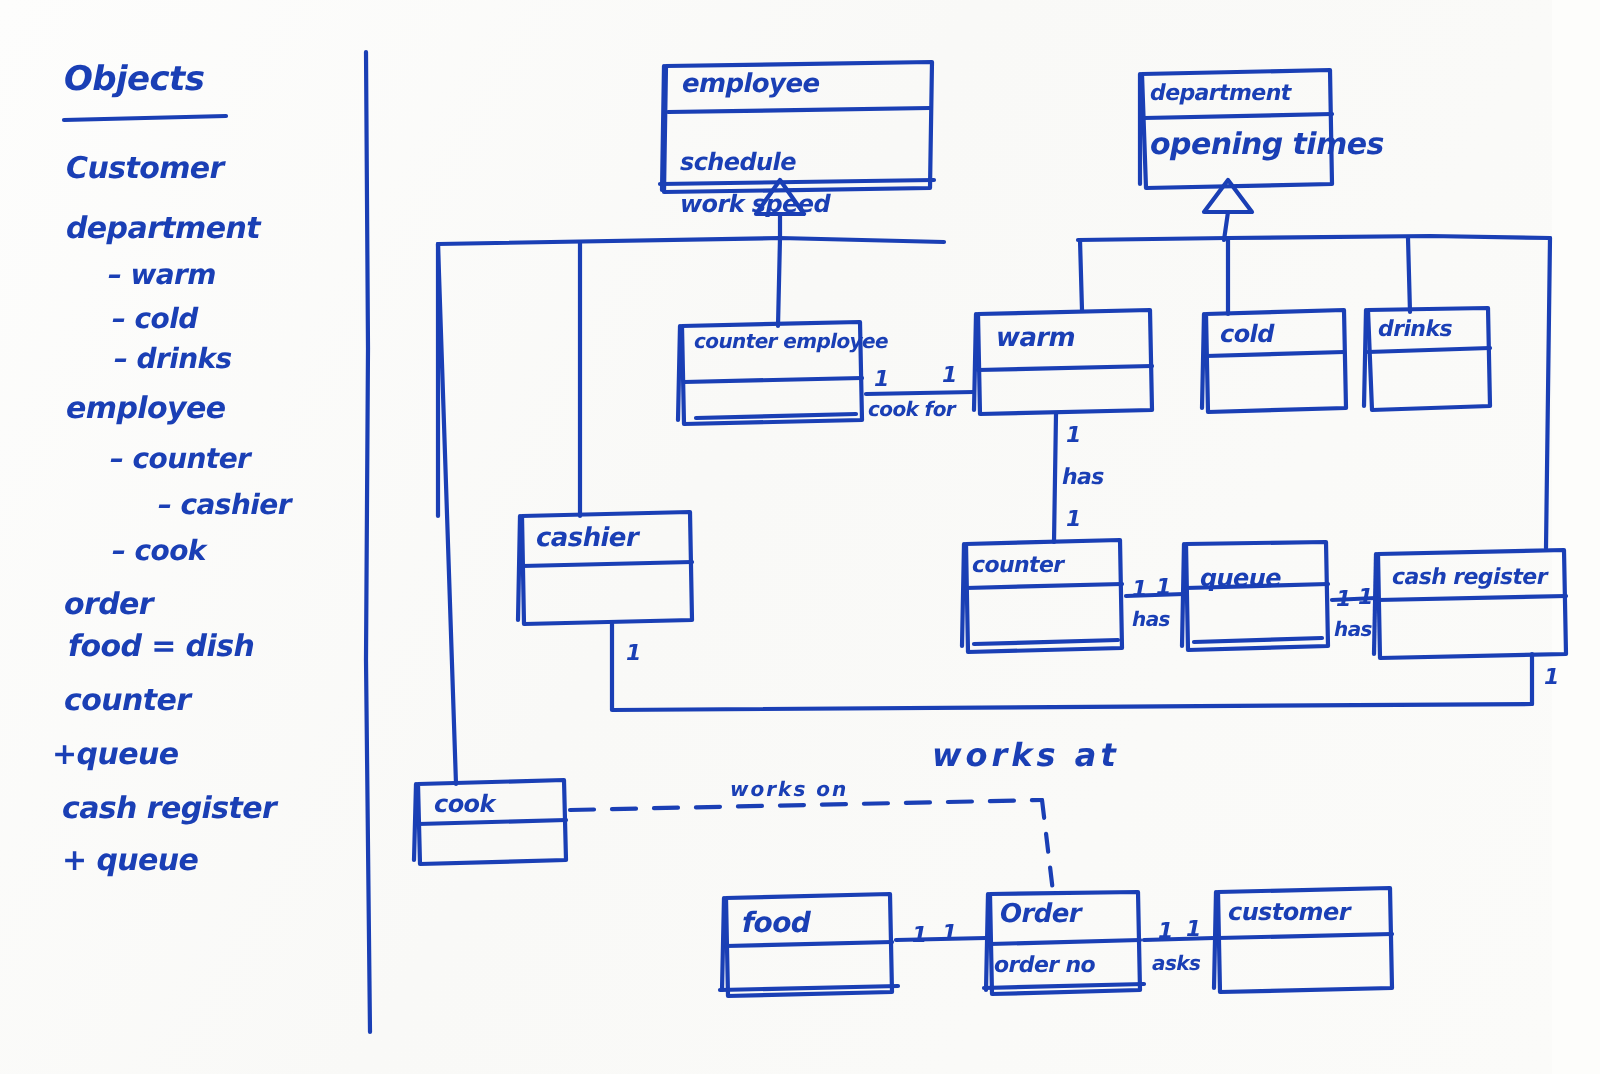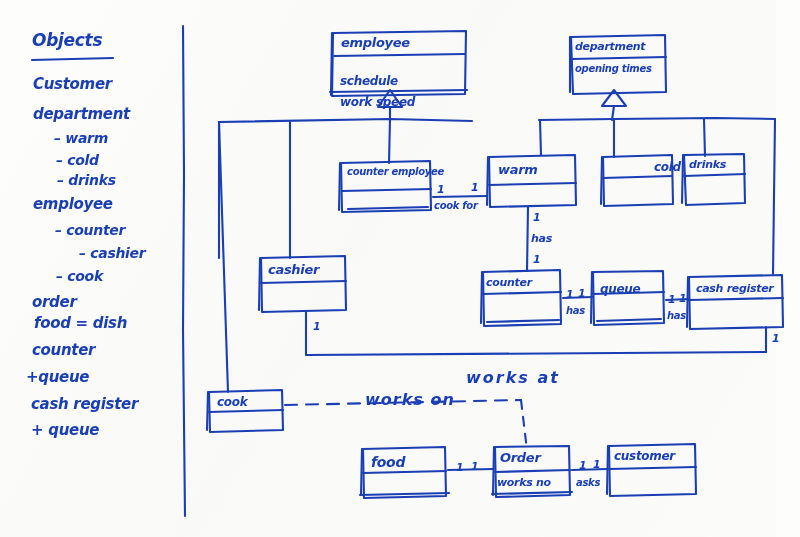--- a/index.html
+++ b/index.html
@@ -174,41 +174,41 @@
   <div class="lbl side" style="left:32px;top:341px;">counter</div>
   <div class="lbl side" style="left:26px;top:368px;">+queue</div>
   <div class="lbl side" style="left:31px;top:395px;">cash register</div>
   <div class="lbl side" style="left:31px;top:421px;">+ queue</div>
 
   <div class="lbl cls" style="left:341px;top:35px;font-size:13px;">employee</div>
   <div class="lbl attr" style="left:340px;top:59px;font-size:12px;margin-top:36px;">work speed</div>
   <div class="lbl attr" style="left:340px;top:74px;font-size:12px;">schedule</div>
 
   <div class="lbl cls" style="left:575px;top:40px;font-size:11px;">department</div>
-  <div class="lbl attr" style="left:575px;top:63px;font-size:10px;">opening times</div>
+  <div class="lbl attr" style="left:575px;top:63px;font-size:15px;">opening times</div>
 
   <div class="lbl cls" style="left:347px;top:166px;font-size:10px;line-height:12px;">
     <span style="display:block;width:62px;">counter employee</span>
   </div>
 
   <div class="lbl cls" style="left:498px;top:162px;font-size:13px;">warm</div>
-  <div class="lbl cls" style="left:610px;top:160px;font-size:12px;margin-left:44px;">cold</div>
+  <div class="lbl cls" style="left:610px;top:160px;font-size:12px;">cold</div>
   <div class="lbl cls" style="left:689px;top:158px;font-size:11px;">drinks</div>
 
   <div class="lbl cls" style="left:268px;top:262px;font-size:13px;">cashier</div>
 
   <div class="lbl cls" style="left:486px;top:276px;font-size:11px;">counter</div>
   <div class="lbl cls" style="left:600px;top:282px;font-size:12px;">queue</div>
   <div class="lbl cls" style="left:696px;top:282px;font-size:11px;">cash register</div>
 
   <div class="lbl cls" style="left:217px;top:395px;font-size:12px;">cook</div>
 
   <div class="lbl cls" style="left:371px;top:454px;font-size:14px;">food</div>
   <div class="lbl cls" style="left:500px;top:450px;font-size:13px;">Order</div>
-  <div class="lbl attr" style="left:497px;top:476px;font-size:11px;">works no</div>
+  <div class="lbl attr" style="left:497px;top:476px;font-size:11px;">order no</div>
   <div class="lbl cls" style="left:614px;top:449px;font-size:12px;">customer</div>
 
   <div class="lbl mult" style="left:437px;top:183px;">1</div>
   <div class="lbl mult" style="left:471px;top:181px;">1</div>
   <div class="lbl rel" style="left:434px;top:200px;line-height:11px;width:34px;">
     <span>cook for</span>
   </div>
 
   <div class="lbl mult" style="left:533px;top:211px;">1</div>
   <div class="lbl rel" style="left:531px;top:232px;font-size:11px;">has</div>
@@ -219,21 +219,21 @@
   <div class="lbl rel" style="left:566px;top:305px;">has</div>
 
   <div class="lbl mult" style="left:668px;top:293px;">1</div>
   <div class="lbl mult" style="left:679px;top:292px;">1</div>
   <div class="lbl rel" style="left:667px;top:310px;">has</div>
 
   <div class="lbl mult" style="left:313px;top:320px;">1</div>
   <div class="lbl mult" style="left:772px;top:332px;">1</div>
   <div class="lbl rel" style="left:466px;top:368px;font-size:16px;letter-spacing:2px;">works at</div>
 
-  <div class="lbl rel" style="left:365px;top:390px;font-size:16px;letter-spacing:1px;">works on</div>
+  <div class="lbl rel" style="left:365px;top:390px;font-size:10px;letter-spacing:1px;">works on</div>
 
   <div class="lbl mult" style="left:456px;top:461px;">1</div>
   <div class="lbl mult" style="left:471px;top:460px;">1</div>
 
   <div class="lbl mult" style="left:579px;top:459px;">1</div>
   <div class="lbl mult" style="left:593px;top:458px;">1</div>
   <div class="lbl rel" style="left:576px;top:477px;">asks</div>
 
 </div>
 

